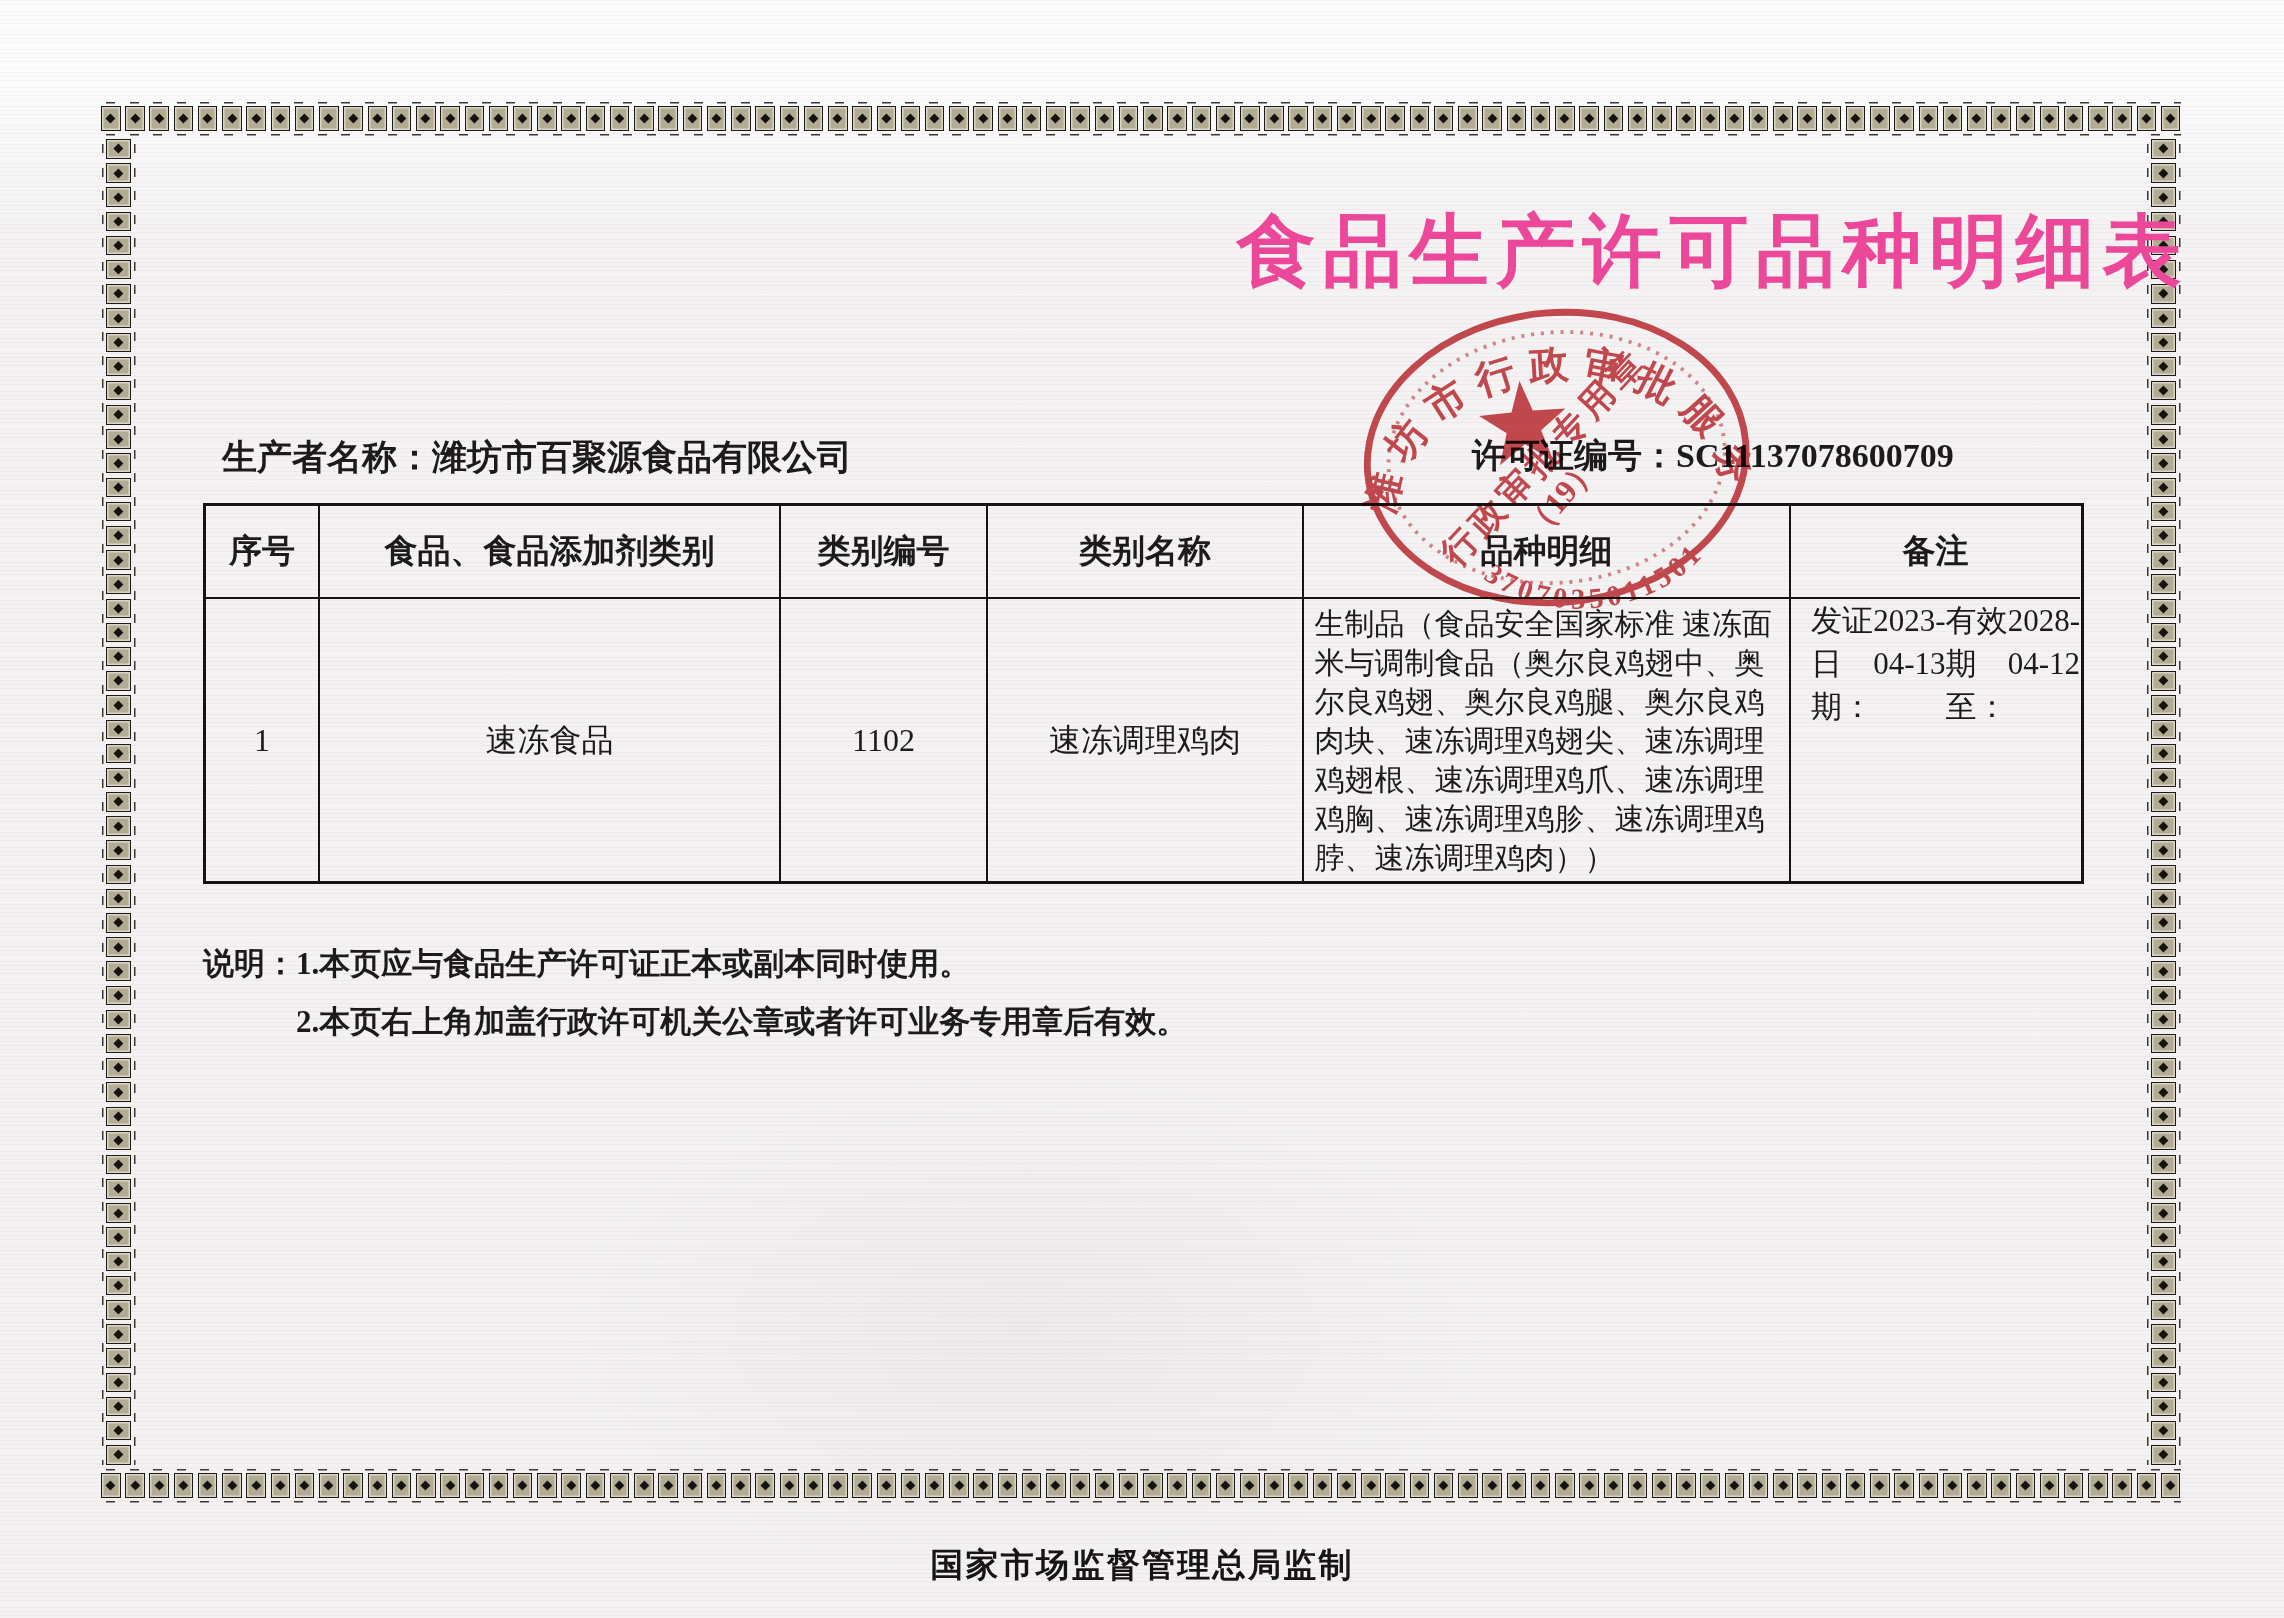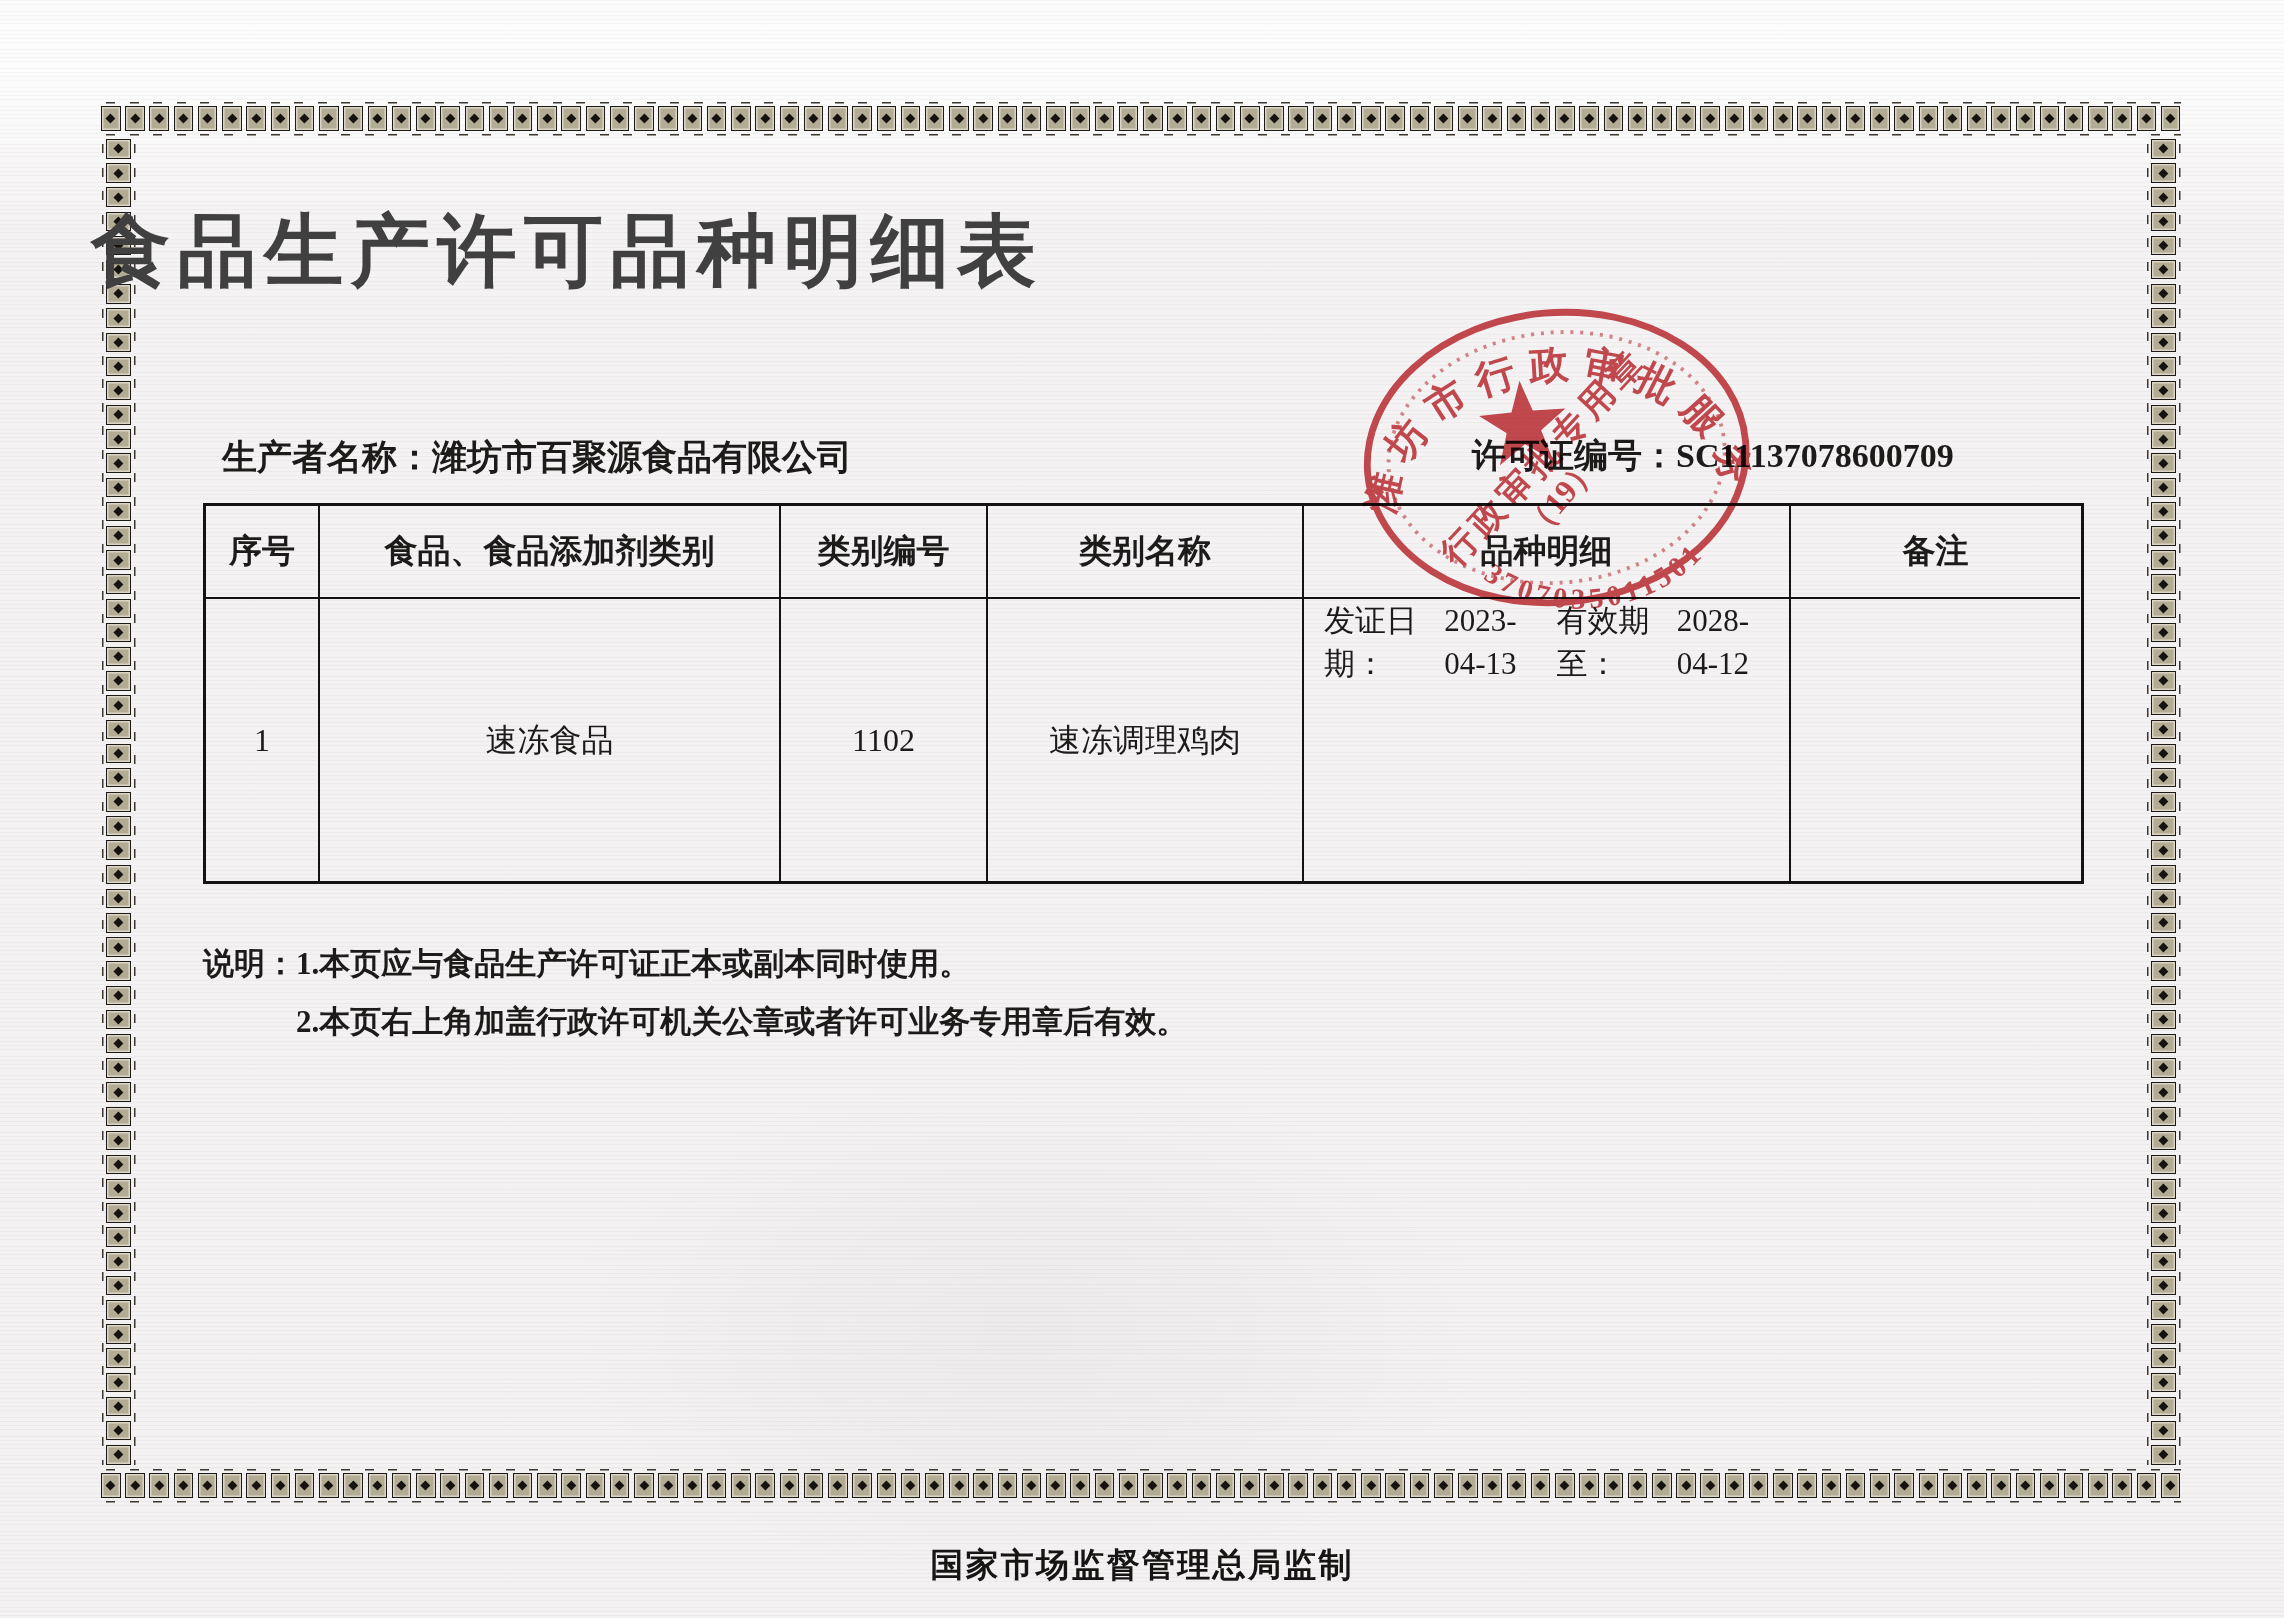--- a/index.html
+++ b/index.html
@@ -33,22 +33,22 @@
     background-size:1.5px 100%,1.5px 100%;
     background-position:0.8px 4.6px,33px 4.6px;
   }
   .tile{background:#b3ac94;border:1.5px solid #1c1a17;box-shadow:inset 0 0 0 1.5px rgba(250,248,240,0.55);
         display:flex;align-items:center;justify-content:center;flex:0 0 auto;}
   .tile.h{width:17.5px;height:23.5px;}
   .tile.v{width:23.5px;height:17.5px;}
   .tile .diamond{width:6.8px;height:6.8px;background:#151310;transform:rotate(45deg);display:block;}
 
   
-  .doc-title{position:absolute;left:91px;top:199px;width:2080px;text-align:left;
-    font-size:79px;font-weight:700;letter-spacing:7.6px;color:#404040;}
+  .doc-title{position:absolute;left:109px;top:199px;width:2080px;text-align:right;
+    font-size:79px;font-weight:700;letter-spacing:7.6px;color:#ec4899;}
   .producer-line{position:absolute;left:222px;top:434px;font-size:35px;font-weight:700;white-space:nowrap;}
   .license-line{position:absolute;left:1472px;top:433px;font-size:34px;font-weight:600;white-space:nowrap;}
 
   
   .license-table{position:absolute;left:203px;top:503px;width:1875px;
     display:grid;grid-template-columns:114px 461px 207px 316px 487px 289px;grid-template-rows:93px 282px;
     border:3px solid #161412;}
   .cell{border-right:2.3px solid #161412;border-bottom:2.3px solid #161412;
     display:flex;align-items:center;justify-content:center;text-align:center;
     font-size:32px;line-height:39px;box-sizing:border-box;}
@@ -940,20 +940,21 @@
   <div class="cell header">食品、食品添加剂类别</div>
   <div class="cell header">类别编号</div>
   <div class="cell header">类别名称</div>
   <div class="cell header">品种明细</div>
   <div class="cell header">备注</div>
 
   <div class="cell last-row">1</div>
   <div class="cell last-row">速冻食品</div>
   <div class="cell last-row">1102</div>
   <div class="cell last-row">速冻调理鸡肉</div>
+  <div class="cell last-row variety">生制品（食品安全国家标准 速冻面米与调制食品（奥尔良鸡翅中、奥尔良鸡翅、奥尔良鸡腿、奥尔良鸡肉块、速冻调理鸡翅尖、速冻调理鸡翅根、速冻调理鸡爪、速冻调理鸡胸、速冻调理鸡胗、速冻调理鸡脖、速冻调理鸡肉））</div>
   <div class="cell last-row remark">
     <div>发证日期：</div>
     <div>2023-04-13</div>
     <div>有效期至：</div>
     <div>2028-04-12</div>
   </div>
 </div>
 
 <div class="notes">
   <div class="note-label">说明：</div>

